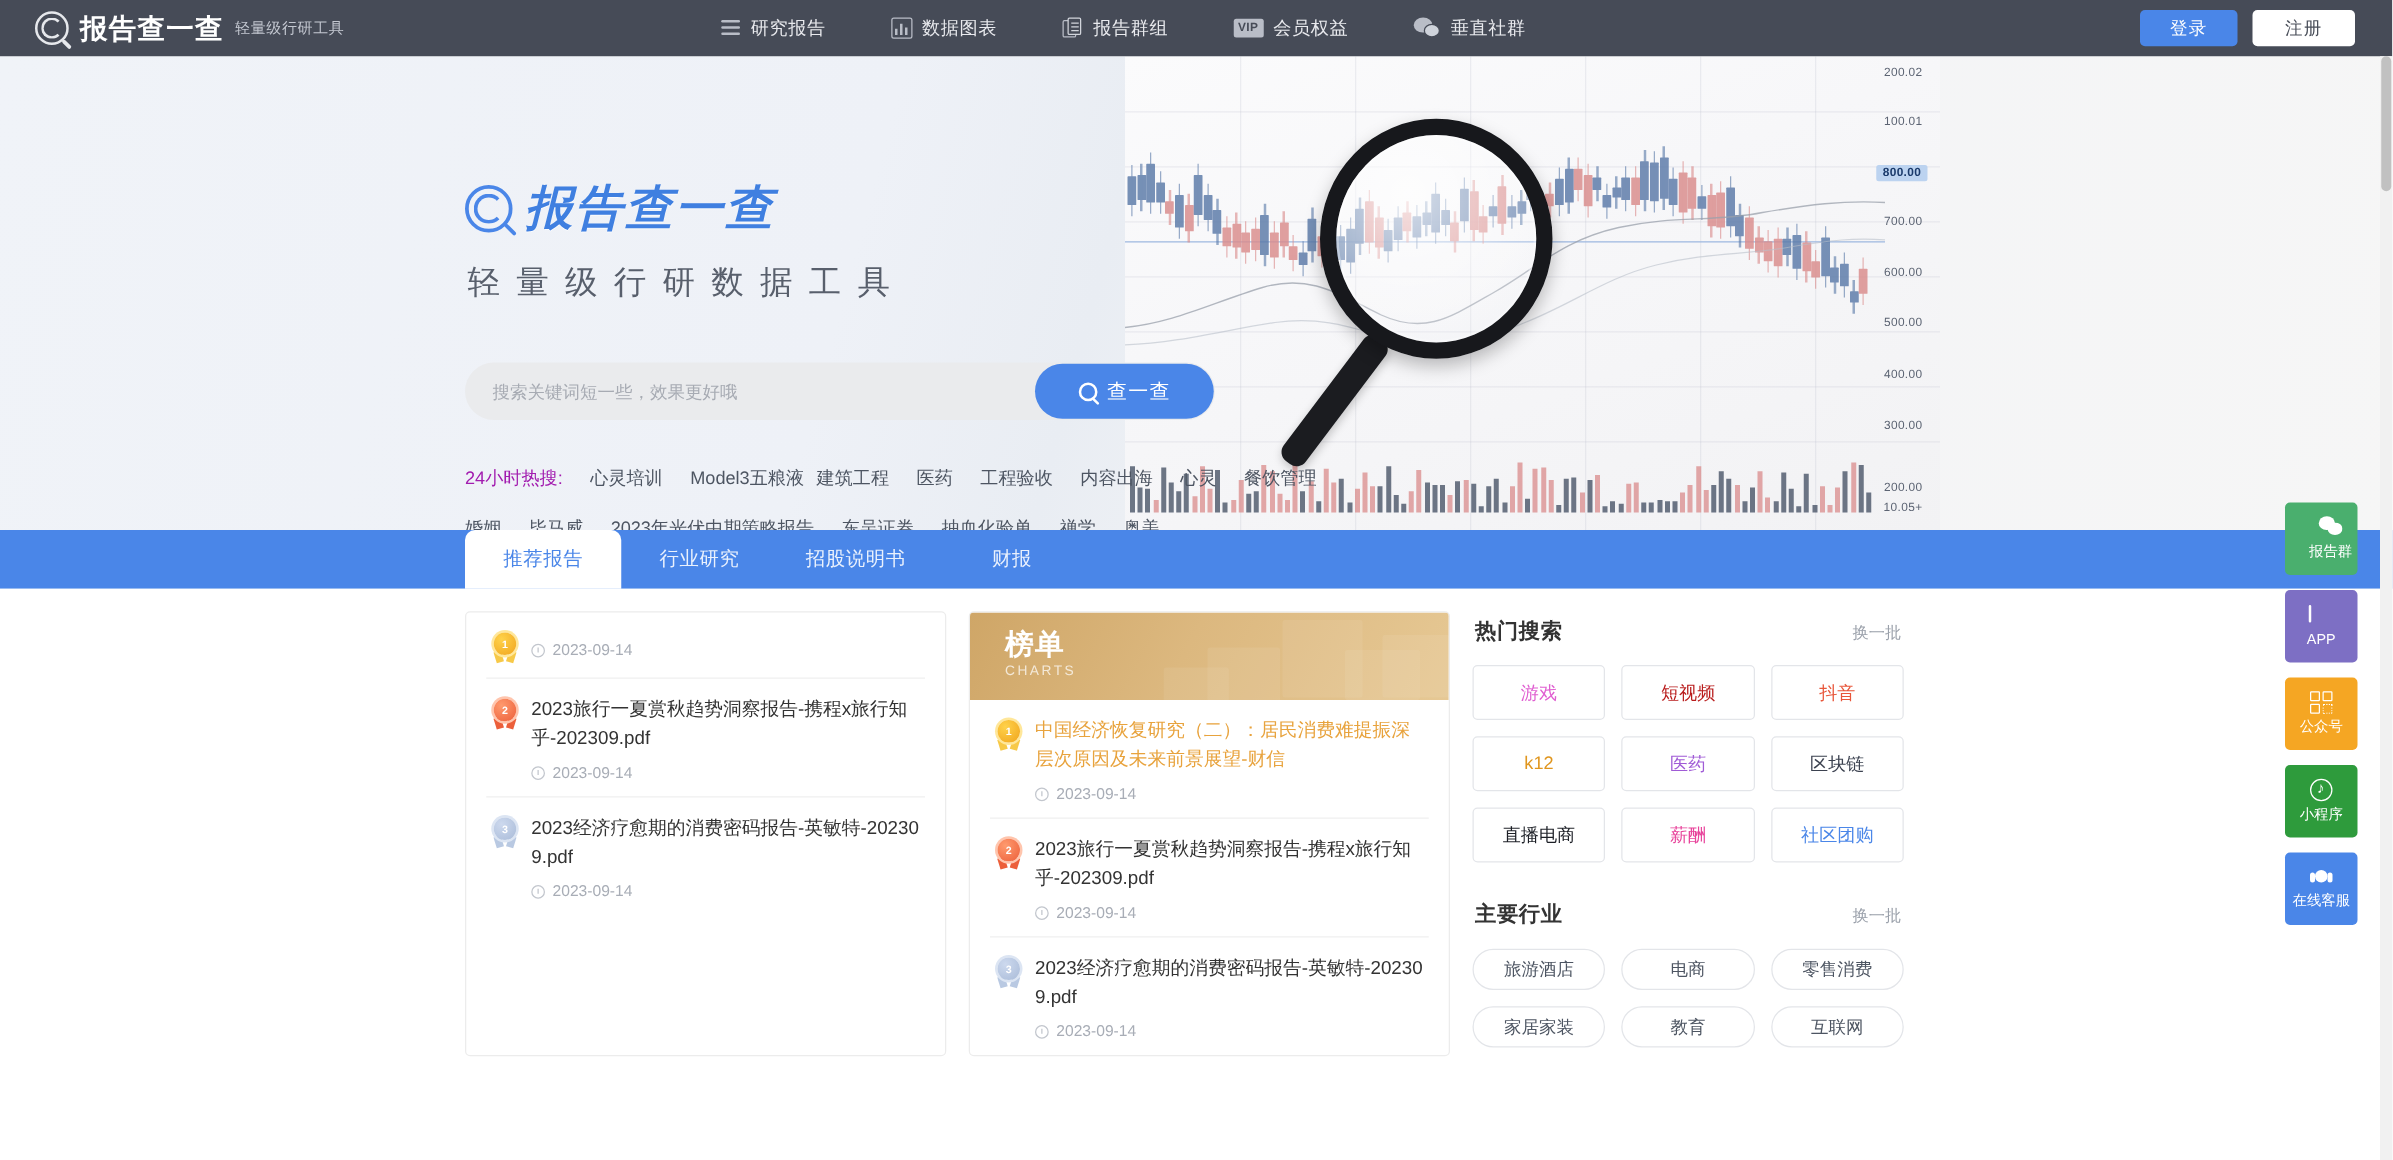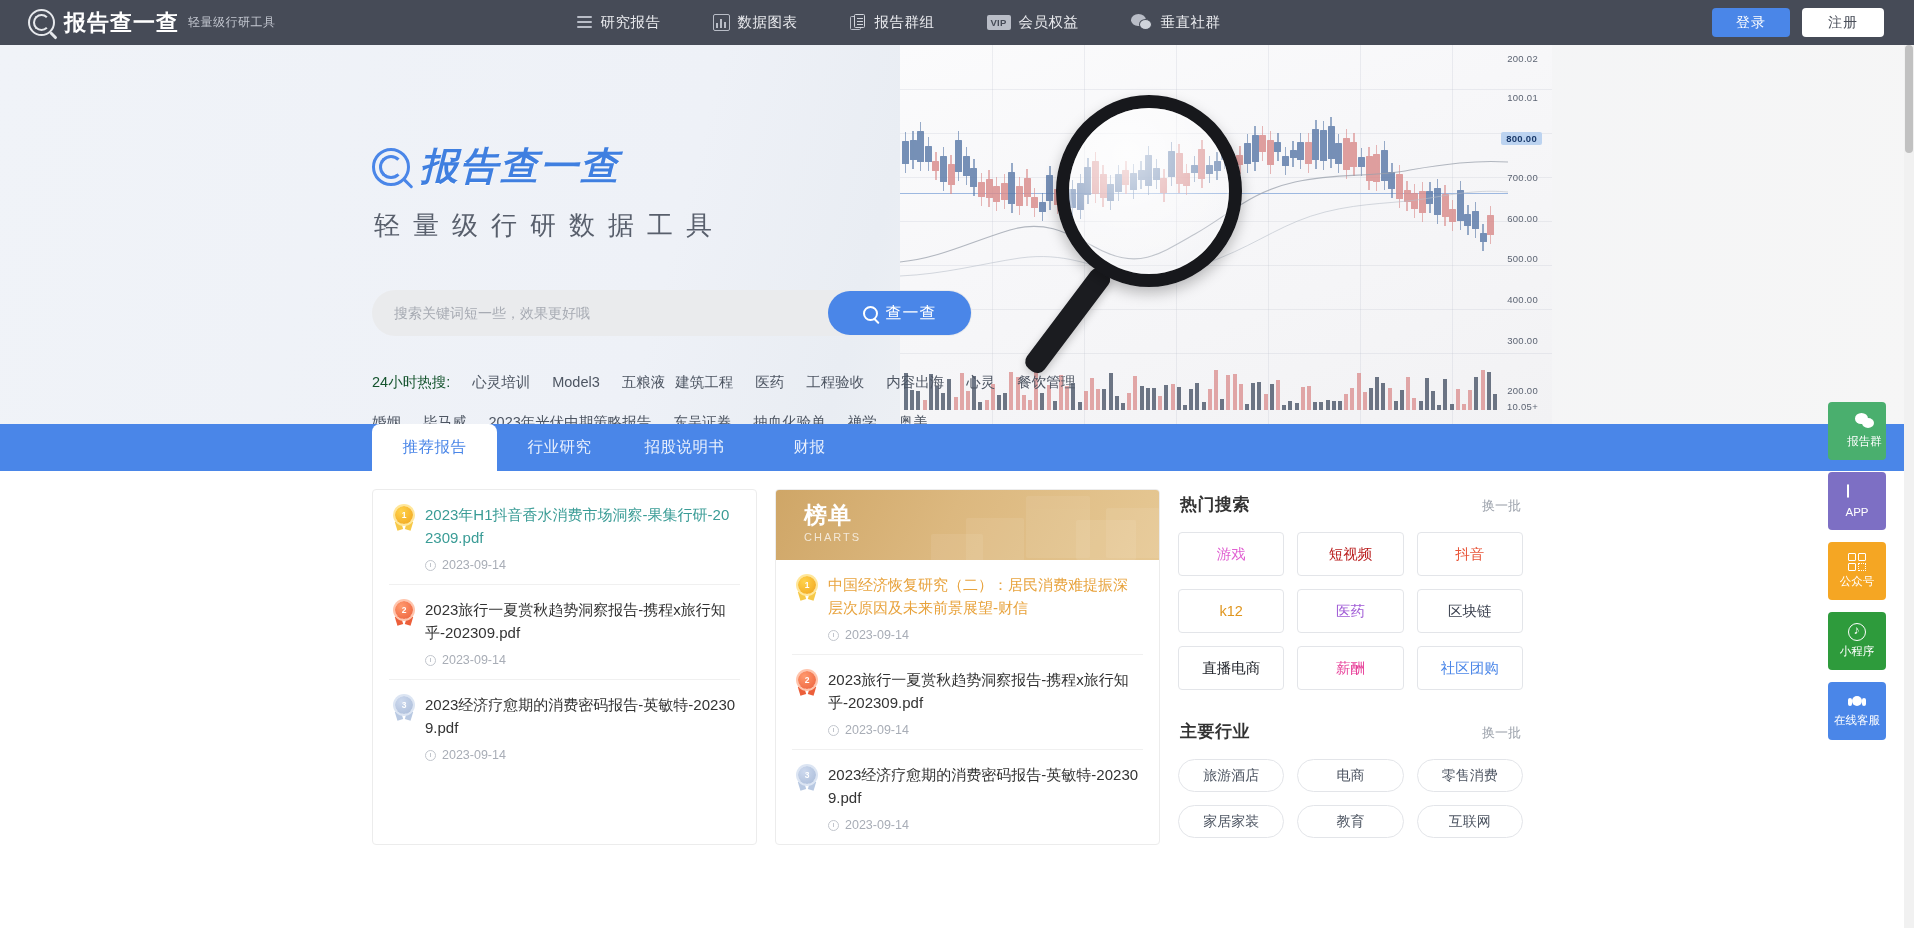--- a/index.html
+++ b/index.html
@@ -107,21 +107,21 @@
     color:#fff; font-size:16px; cursor:pointer; display:flex; align-items:center; justify-content:center;
     gap:8px; letter-spacing:1px; font-family:inherit; }
   .sicon { width:15px; height:15px; border:2px solid #fff; border-radius:50%; position:relative; flex:none; }
   .sicon::after { content:""; position:absolute; right:-4px; bottom:-3px; width:7px; height:2px; background:#fff;
      transform:rotate(45deg); border-radius:1px; }
 
   .hotrow { position:absolute; left:372px; font-size:14.5px; color:#4d5562; display:flex; flex-wrap:wrap;
     align-items:center; }
   .hotrow.r1 { top:328px; width:800px; gap:22px; }
   .hotrow.r2 { top:368px; width:760px; gap:22px;text-decoration:underline; }
-  .hotrow .lead { color:#14532d; }
+  .hotrow .lead { color:#a21caf; }
   .hotrow a { color:#4d5562; text-decoration:none; cursor:pointer; }
 
   
   .tabbar { position:absolute; top:424px; left:0; width:1914px; height:47px; background:#4a86e8; }
   .tabs { position:absolute; left:372px; top:0; display:flex; height:47px; align-items:stretch; }
   .tab { width:125px; display:flex; align-items:center; justify-content:center; color:#eaf1fd;
     font-size:15.5px; cursor:pointer; letter-spacing:.5px; }
   .tab.active { background:#fff; color:#4a86e8; border-radius:8px 8px 0 0; }
 
   
@@ -640,21 +640,21 @@
     <div class="searchbar">
       <input class="search-input" type="text" placeholder="搜索关键词短一些，效果更好哦" style="">
       <button class="search-btn">
         <span class="sicon"></span>
         <span>查一查</span>
       </button>
     </div>
 
     <div class="hotrow r1">
       <span class="lead">24小时热搜:</span>
-      <span id="hot1"><a style="margin-right: 22px;">心灵培训</a><a style="margin-right: 22px;">Model3</a><a style="margin-right: 10px;">五粮液</a><a style="margin-right: 22px;">建筑工程</a><a style="margin-right: 22px;">医药</a><a style="margin-right: 22px;">工程验收</a><a style="margin-right: 22px;">内容出海</a><a style="margin-right: 22px;">心灵</a><a style="margin-right: 22px;">餐饮管理</a></span>
+      <span id="hot1"><a style="margin-right: 22px;">心灵培训</a><a style="">Model3</a><a style="margin-right: 10px;">五粮液</a><a style="margin-right: 22px;">建筑工程</a><a style="margin-right: 22px;">医药</a><a style="margin-right: 22px;">工程验收</a><a style="margin-right: 22px;">内容出海</a><a style="margin-right: 22px;">心灵</a><a style="margin-right: 22px;">餐饮管理</a></span>
     </div>
     <div class="hotrow r2">
       <span id="hot2"><a style="margin-right: 22px;">婚姻</a><a style="margin-right: 22px;">毕马威</a><a style="margin-right: 22px;">2023年光伏中期策略报告</a><a style="margin-right: 22px;">东吴证券</a><a style="margin-right: 22px;">抽血化验单</a><a style="margin-right: 22px;">禅学</a><a style="margin-right: 22px;">奥美</a></span>
     </div>
   </div>
 
   <div class="tabbar">
     <div class="tabs" id="tabs">
         <div class="tab active">推荐报告</div>
         <div class="tab">行业研究</div>
@@ -667,21 +667,20 @@
     <div class="cards" id="cards">
         <div class="card">
           <div class="card-list">
             <div class="rowitem">
               <div class="medal m1">
                 <span class="rb l"></span>
                 <span class="rb r"></span>
                 <span class="circ">1</span>
               </div>
               <div class="rowbody">
-                <div class="rowtitle teal">2023年H1抖音香水消费市场洞察-果集行研-202309.pdf</div>
                 <div class="rowdate">
                   <span class="clock"></span>
                   <span>2023-09-14</span>
                 </div>
               </div>
             </div>
             <div class="rowitem">
               <div class="medal m2">
                 <span class="rb l"></span>
                 <span class="rb r"></span>

